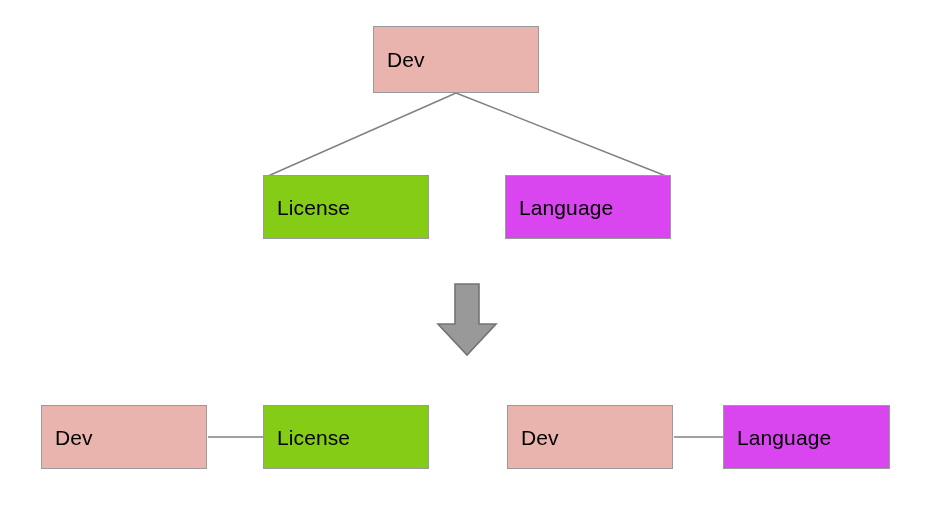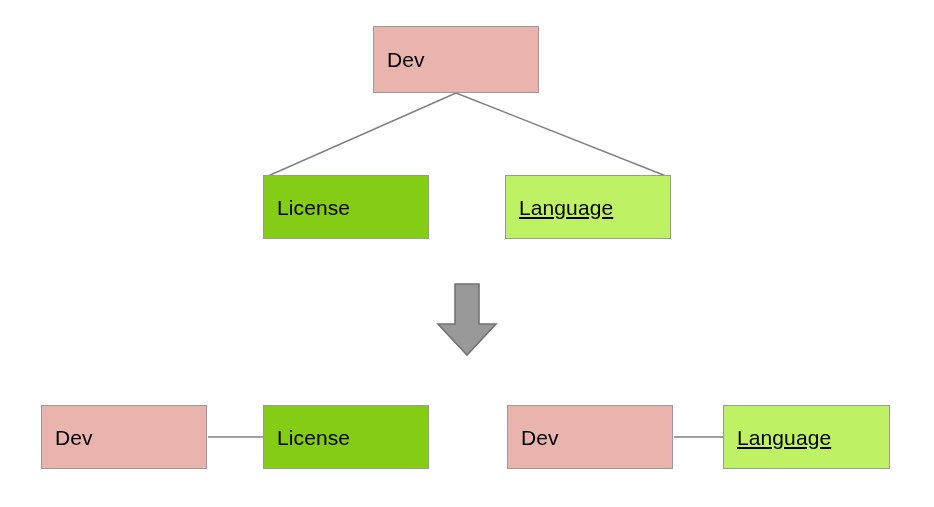--- a/index.html
+++ b/index.html
@@ -41,22 +41,21 @@
     letter-spacing: 0.1px;
     white-space: nowrap;
   }
   .node-dev {
     background: #e8b4ad;
   }
   .node-license {
     background: #84cc16;
   }
   .node-language {
-    background: #bef264;
-    text-decoration: underline;
+    background: #d946ef;
   }
   .node-label {
     display: block;
   }
   .arrow-wrap {
     position: absolute;
   }
 </style>
 </head>
 <body>

